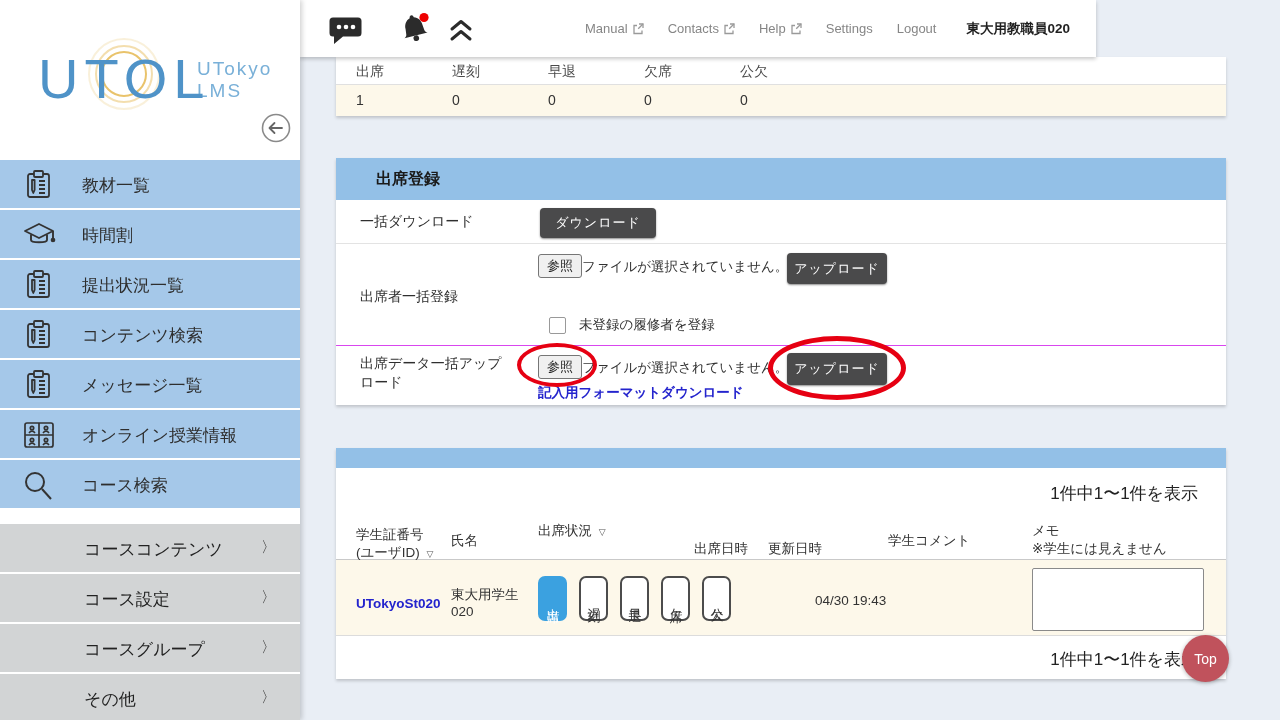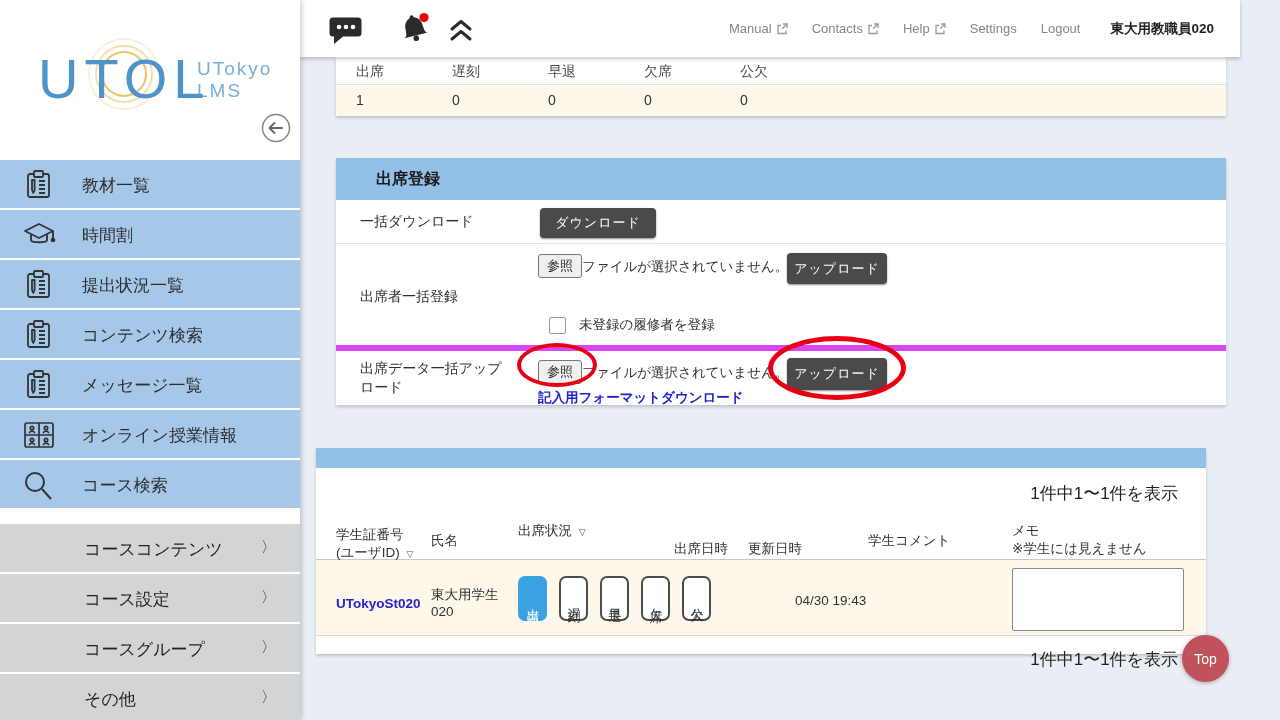--- a/index.html
+++ b/index.html
@@ -2,21 +2,21 @@
 <html><head>
 <meta charset="utf-8">
 <style>
   * { margin:0; padding:0; box-sizing:border-box; }
   html,body { width:1280px; height:720px; }
   body { font-family:"Liberation Sans","DejaVu Sans",sans-serif; }
   .screen { position:relative; width:1280px; height:720px; background:#e9eef5; overflow:hidden; }
   .abs { position:absolute; }
 
   
-  .topbar { left:300px; top:0; width:940px; height:57px; background:#ffffff;
+  .topbar { left:300px; top:0; width:796px; height:57px; background:#ffffff;
             box-shadow:0 2px 4px rgba(0,0,0,0.22); z-index:5; }
   .topbar-icon { position:absolute; top:12px; cursor:pointer; }
   .tb-msg { left:28px; top:16px; }
   .tb-bell { left:95px; top:9px; }
   .tb-collapse { left:148px; top:18px; }
   .topnav { position:absolute; right:26px; top:0; height:57px; display:flex; align-items:center; gap:24px; }
   .topnav a { font-size:13px; color:#868686; text-decoration:none; display:flex; align-items:center; gap:4px; cursor:pointer; }
   .topnav .username { font-size:13.5px; font-weight:bold; color:#1f1f1f; margin-left:6px; }
 
   
@@ -55,21 +55,21 @@
   .p1-val  { position:absolute; top:7px; font-size:14px; color:#333; }
   .c1{left:20px}.c2{left:116px}.c3{left:212px}.c4{left:308px}.c5{left:404px}
 
   
   .panel2 { left:336px; top:158px; width:890px; height:247px; }
   .sec-header { height:42px; background:#93c0e7; line-height:42px; padding-left:40px;
                 font-size:16px; font-weight:bold; color:#1b1b1b; }
   .p2-row { position:relative; width:890px; }
   .p2-row1 { height:43px; }
   .p2-row2 { height:102px; border-top:1px solid #e3e3e3; }
-  .p2-row3 { height:60px; border-top:6px solid #d946ef; }
+  .p2-row3 { height:60px; border-top:1px solid #d946ef; }
   .form-label { position:absolute; left:24px; font-size:14px; color:#2f2f2f; }
   .btn-dark { position:absolute; background:#4a4a4b; color:#fff; border:none; border-radius:4px;
               font-size:13px; font-family:inherit; cursor:pointer; box-shadow:0 1px 2px rgba(0,0,0,0.45);
               display:flex; align-items:center; justify-content:center; letter-spacing:1px; }
   .btn-browse { position:absolute; background:#f0f0f0; border:1px solid #767676; border-radius:3px;
                 font-size:13px; color:#222; padding:2px 8px; cursor:pointer; height:24px;
                 display:flex; align-items:center; }
   .nofile { position:absolute; font-size:13.5px; color:#333; }
   .radio-row { position:absolute; left:211px; display:flex; align-items:center; gap:14px; }
   .radio-group { display:flex; align-items:center; gap:9px; cursor:pointer; }
@@ -81,21 +81,21 @@
   .checkbox { width:17px; height:17px; border:1.5px solid #999; background:#fff; border-radius:2px; }
   .format-link { position:absolute; left:202px; font-size:13.5px; color:#2424cd; font-weight:bold;
                  text-decoration:none; cursor:pointer; }
 
   
   .red-ellipse { border:4px solid #e60012; border-radius:50%; z-index:8; pointer-events:none; }
   .re1 { left:517px; top:343px; width:80px; height:44px; }
   .re2 { left:768px; top:336px; width:138px; height:64px; border-width:5px; }
 
   
-  .panel3 { left:316px; top:448px; width:890px; height:206px; }
+  .panel3 { left:336px; top:448px; width:890px; height:231px; }
   .p3-bluebar { height:20px; background:#93c0e7; }
   .p3-head { position:relative; height:92px; border-bottom:1px solid #c9c9c9; }
   .count-top { position:absolute; right:28px; top:14px; font-size:17px; color:#222; }
   .th { position:absolute; font-size:13.5px; color:#333; white-space:nowrap; }
   .sort { font-size:9px; color:#555; margin-left:3px; }
   .p3-row { position:relative; height:75px; background:#fdf8ea; }
   .sid-link { position:absolute; left:20px; top:36px; font-size:13.5px; font-weight:bold; color:#2424cd;
               text-decoration:none; cursor:pointer; }
   .stu-name { position:absolute; left:115px; top:26px; width:90px; font-size:13.5px; color:#333; line-height:17px; }
   .status-btns { position:absolute; left:202px; top:16px; display:flex; gap:12px; }

